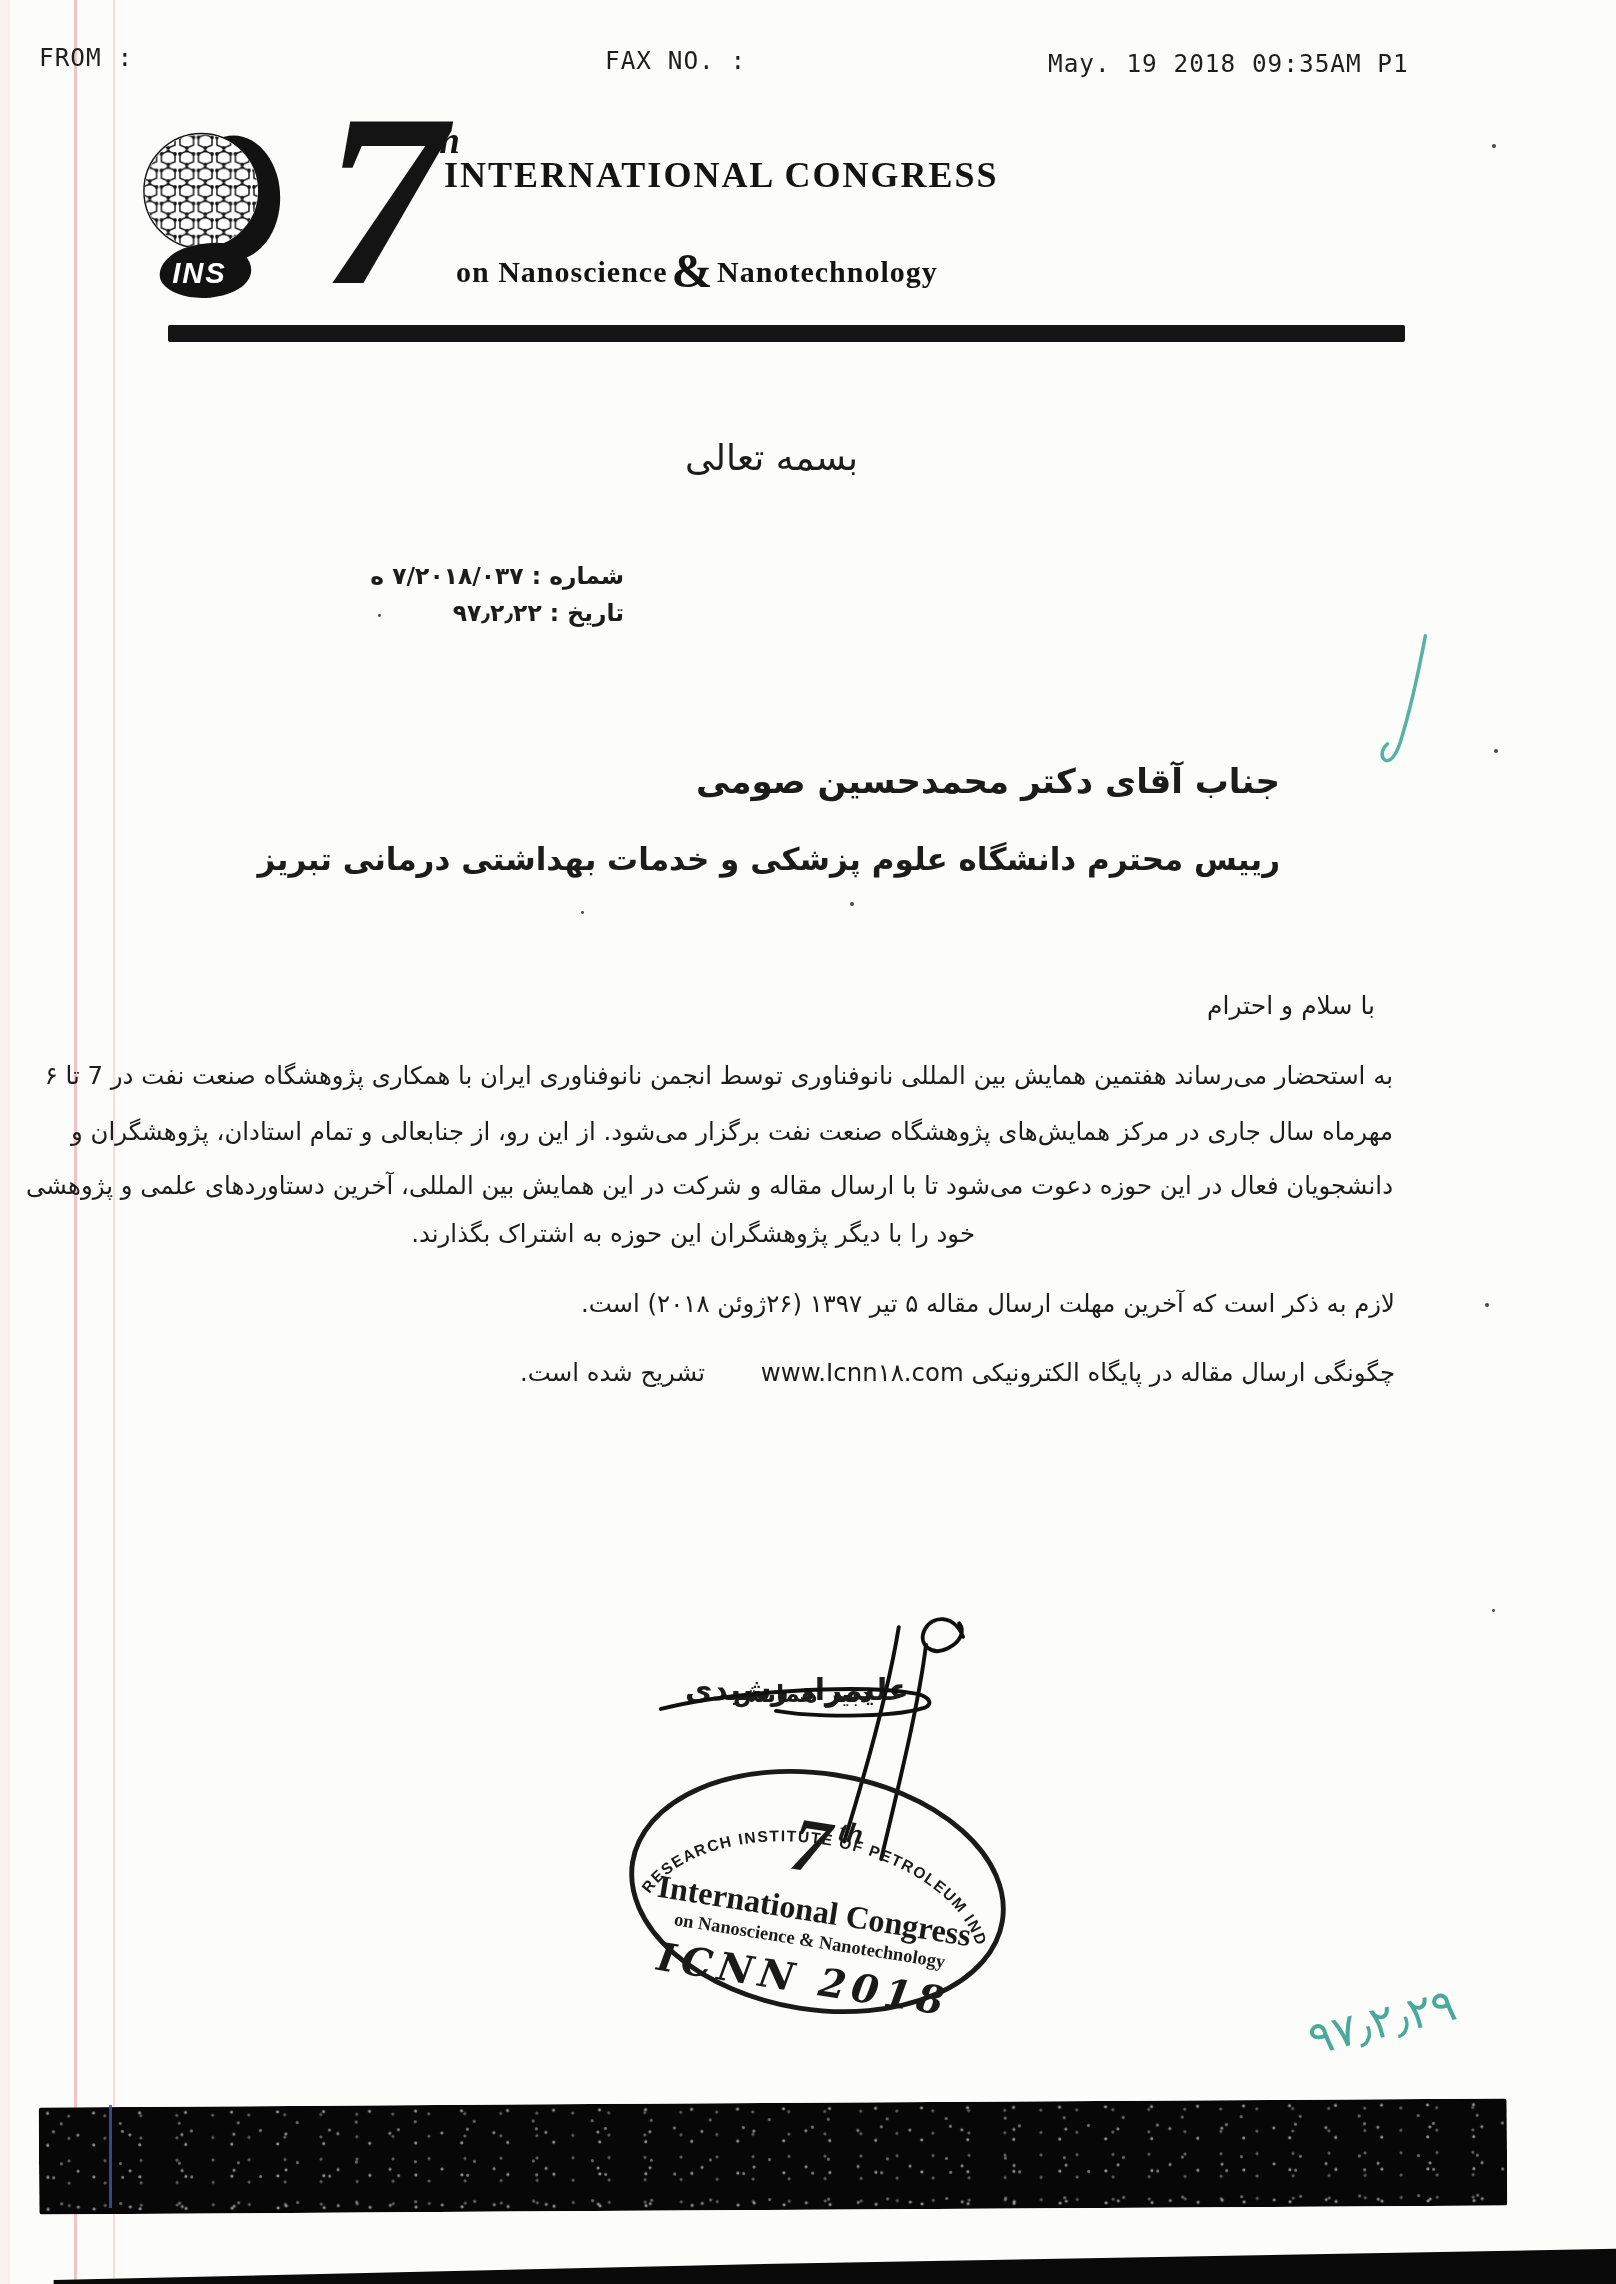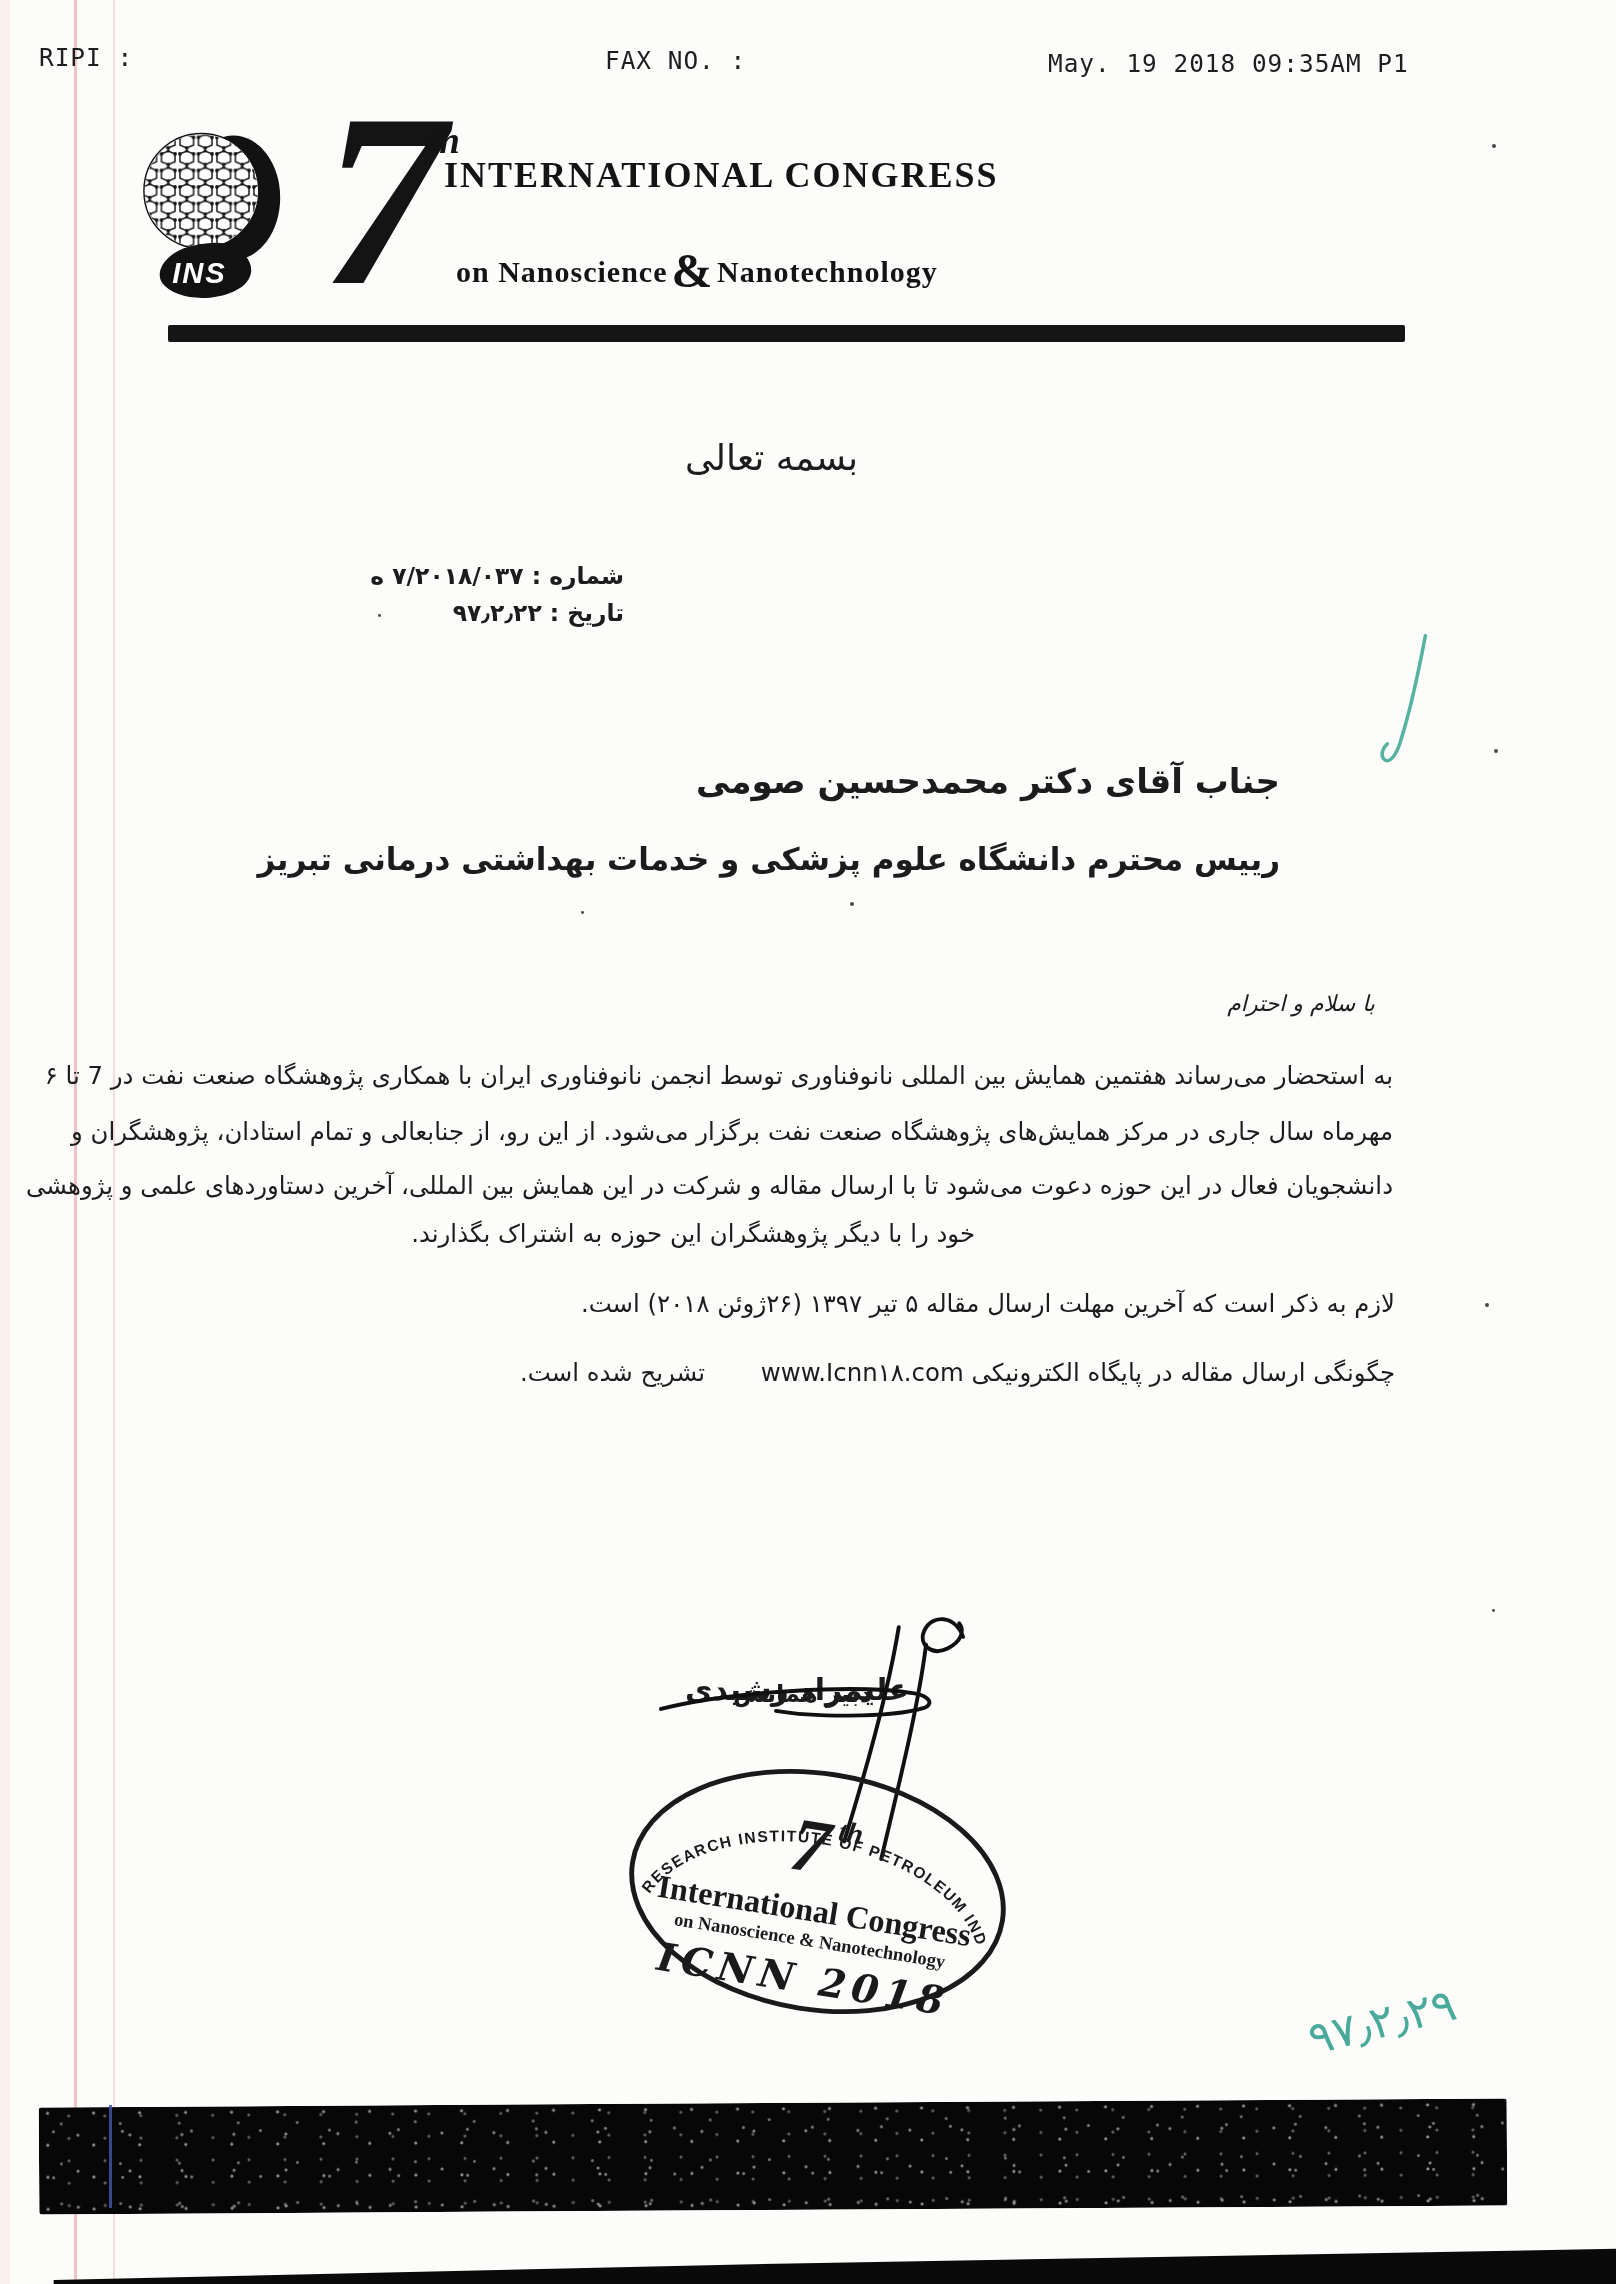--- a/index.html
+++ b/index.html
@@ -16,21 +16,21 @@
   .title2{font-size:30px;letter-spacing:1px;}
   .amp{font-size:49px;position:relative;top:4.9px;padding:0 3.9px;}
   .rule{background:#151515;border-radius:2px;}
   
   .fa{direction:rtl;unicode-bidi:isolate;color:#1c1c1c;}
   .fa-b{font-weight:700;}
   .inv{font-size:36px;}
   .meta{font-size:23.4px;font-weight:700;}
   .recipient1{font-size:34px;}
   .recipient2{font-size:31px;}
-  .salut{font-size:22px;font-style:italic;}
+  .salut{font-size:25px;}
   .body-line{font-size:24.4px;width:1260px;text-align:justify;text-align-last:justify;}
   .body-last{font-size:24.4px;}
   .note-line{font-size:24.4px;}
   .sig-name{font-size:30px;}
   .sig-title{font-size:24px;margin-top:12px;}
   .url{direction:ltr;unicode-bidi:isolate;margin-left:48px;}
   
   .green-note{font-size:45px;color:#3aa392;letter-spacing:6.8px;transform:rotate(-14deg);opacity:.92;}
   
   .redaction{background-color:#070707;transform:rotate(-.35deg);border-radius:2.9px;
@@ -46,21 +46,21 @@
 </style>
 </head>
 <body>
 
 <div id="page">
 
   <div class="scan-line" style="left:0;width:9.8px;background:rgba(244,204,204,.25);"></div>
   <div class="scan-line" style="left:74px;width:2.9px;background:rgba(224,118,128,.42);"></div>
   <div class="scan-line" style="left:113px;width:2px;background:rgba(228,140,150,.28);"></div>
 
-  <div class="abs fax" style="left:39px;top:43px;">RIPI :</div>
+  <div class="abs fax" style="left:39px;top:43px;">FROM :</div>
   <div class="abs fax" style="left:605px;top:46px;">FAX NO. :</div>
   <div class="abs fax" style="left:1048px;top:49px;">May. 19 2018 09:35AM  P1</div>
 
   <div class="abs" style="left:141px;top:100px;">
     <svg width="146" height="211" viewBox="0 0 150 216" xmlns="http://www.w3.org/2000/svg">
       <defs>
         <pattern id="mesh" width="19" height="17" patternUnits="userSpaceOnUse">
           <path d="M2,4 L9,1 L16,4 L16,12 L9,15 L2,12 Z" fill="none" stroke="#141414" stroke-width="1.5"></path>
           <circle cx="2" cy="4" r="1.9" fill="#141414"></circle>
             <circle cx="16" cy="4" r="1.9" fill="#141414"></circle>

